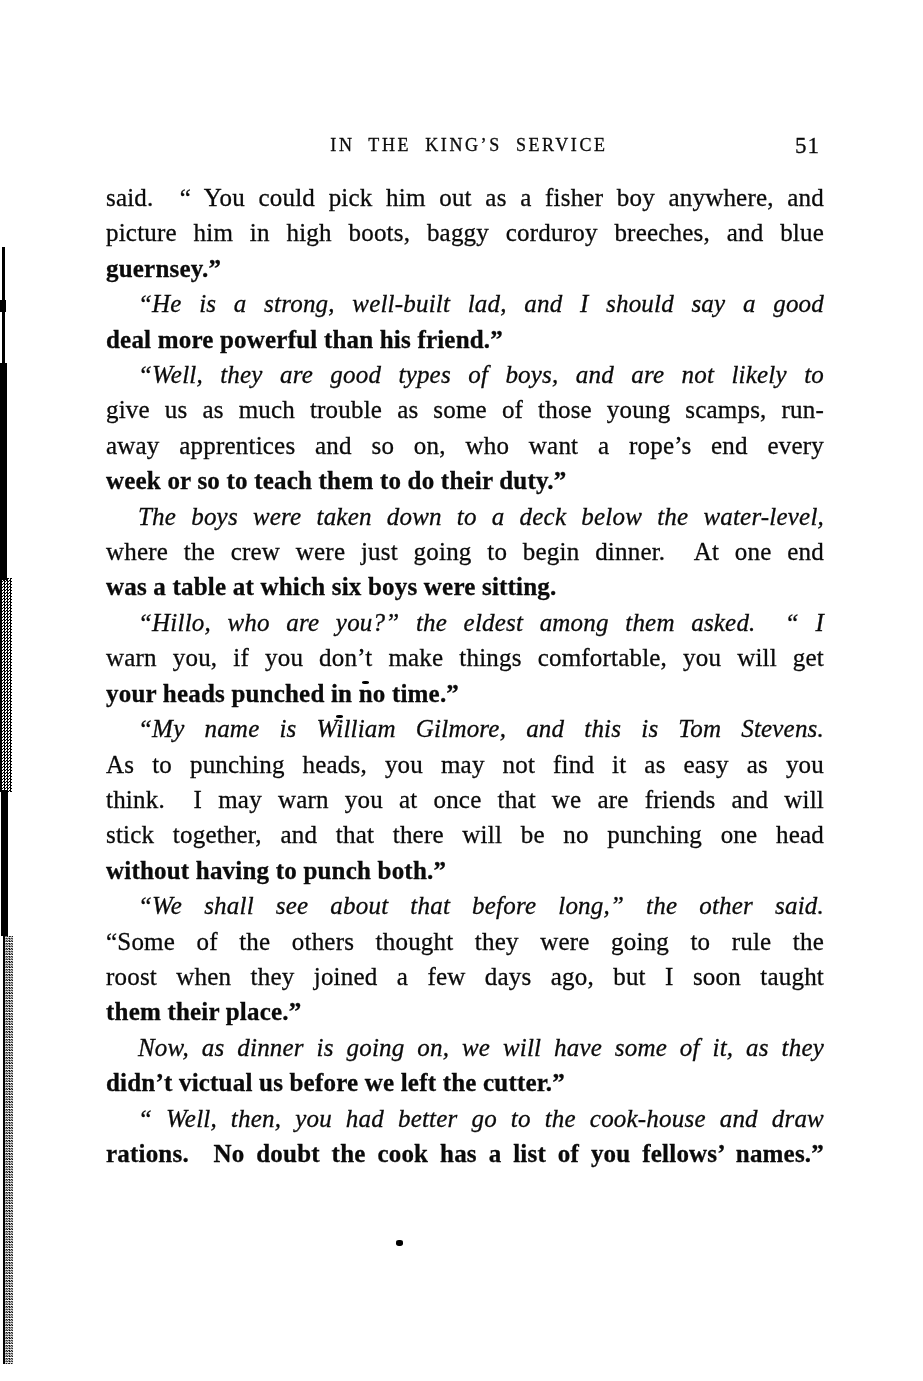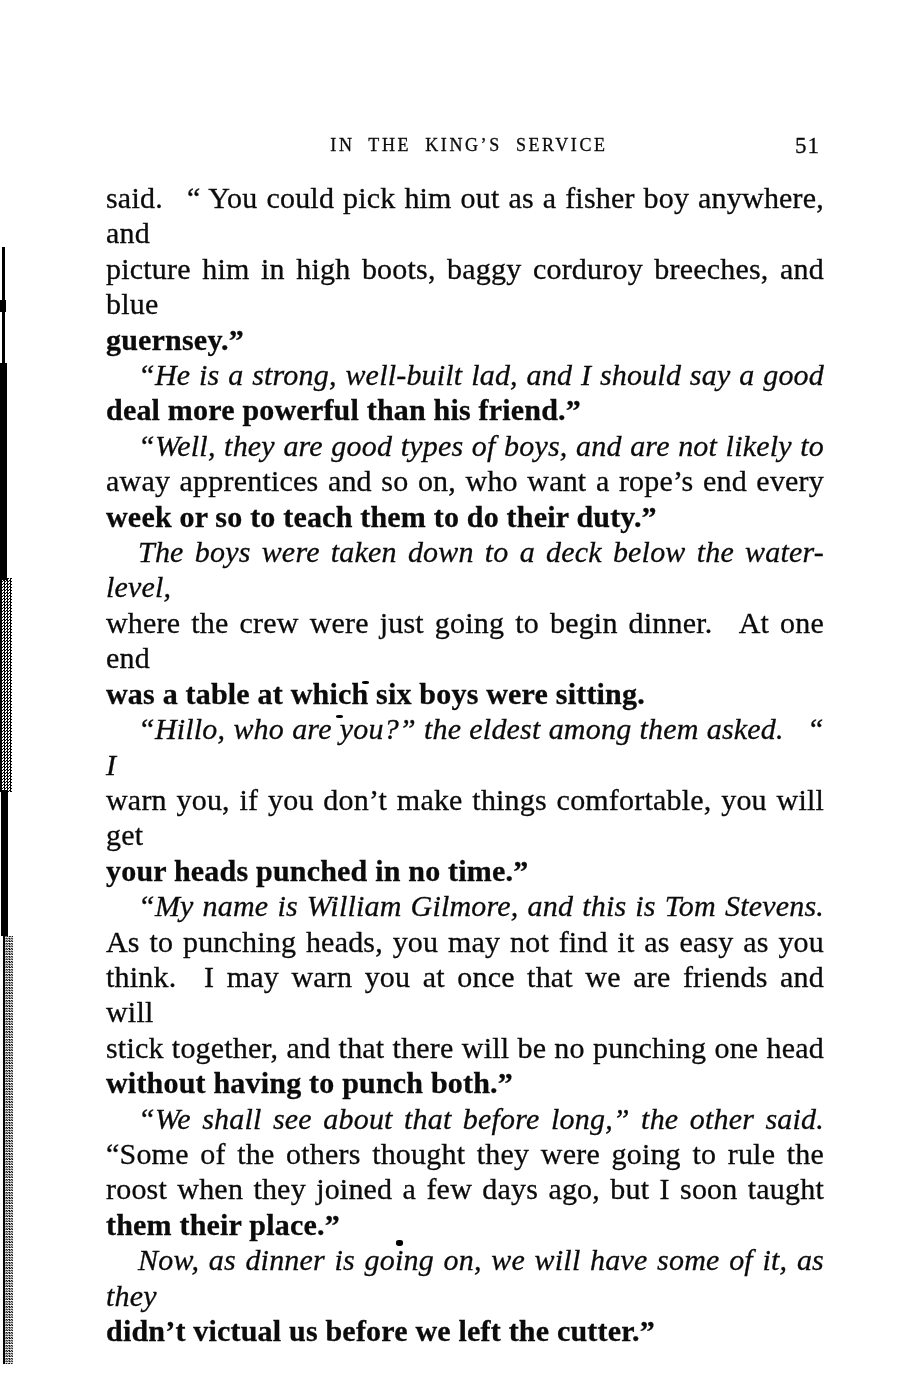--- a/index.html
+++ b/index.html
@@ -25,21 +25,21 @@
     font-size:18px; letter-spacing:2.6px; word-spacing:7px;
     white-space:nowrap;
   }
   .page-number {
     position:absolute; right:4px; top:0;
     font-size:23px; letter-spacing:1px;
   }
   .body-text { position:absolute; top:180px; left:0; width:718px; }
   .para { margin:0; }
   .line {
-    font-size:30px; line-height:35.4px;
+    font-size:25px; line-height:35.4px;
     letter-spacing:0.2px;
     text-align:justify; text-align-last:justify;
   }
   .line.last { text-align-last:left;font-weight:bold; }
   .line.last.fill { text-align-last:justify; }
   .para.indent .line:first-child { text-indent:32px;font-style:italic; }
 
   
   .artifact { position:absolute; background:#000; }
   .dither-a {
@@ -81,20 +81,21 @@
           <div class="line"><span>said.  “ You could pick him out as a fisher boy anywhere, and</span></div>
           <div class="line"><span>picture him in high boots, baggy corduroy breeches, and blue</span></div>
           <div class="line last"><span>guernsey.”</span></div>
         </div>
         <div class="para indent">
           <div class="line"><span>“He is a strong, well-built lad, and I should say a good</span></div>
           <div class="line last"><span>deal more powerful than his friend.”</span></div>
         </div>
         <div class="para indent">
           <div class="line"><span>“Well, they are good types of boys, and are not likely to</span></div>
+          <div class="line"><span>give us as much trouble as some of those young scamps, run-</span></div>
           <div class="line"><span>away apprentices and so on, who want a rope’s end every</span></div>
           <div class="line last"><span>week or so to teach them to do their duty.”</span></div>
         </div>
         <div class="para indent">
           <div class="line"><span>The boys were taken down to a deck below the water-level,</span></div>
           <div class="line"><span>where the crew were just going to begin dinner.  At one end</span></div>
           <div class="line last"><span>was a table at which six boys were sitting.</span></div>
         </div>
         <div class="para indent">
           <div class="line"><span>“Hillo, who are you?” the eldest among them asked.  “ I</span></div>
@@ -111,16 +112,20 @@
         <div class="para indent">
           <div class="line"><span>“We shall see about that before long,” the other said.</span></div>
           <div class="line"><span>“Some of the others thought they were going to rule the</span></div>
           <div class="line"><span>roost when they joined a few days ago, but I soon taught</span></div>
           <div class="line last"><span>them their place.”</span></div>
         </div>
         <div class="para indent">
           <div class="line"><span>Now, as dinner is going on, we will have some of it, as they</span></div>
           <div class="line last"><span>didn’t victual us before we left the cutter.”</span></div>
         </div>
+        <div class="para indent">
+          <div class="line"><span>“ Well, then, you had better go to the cook-house and draw</span></div>
+          <div class="line last fill"><span>rations.  No doubt the cook has a list of you fellows’ names.”</span></div>
+        </div>
       </div>
   </div>
 
 </div>
 
 </body></html>

